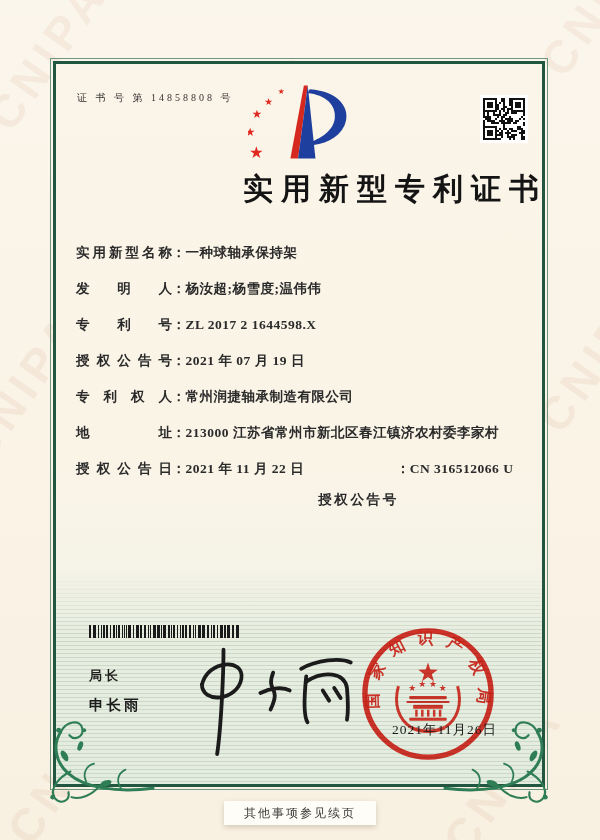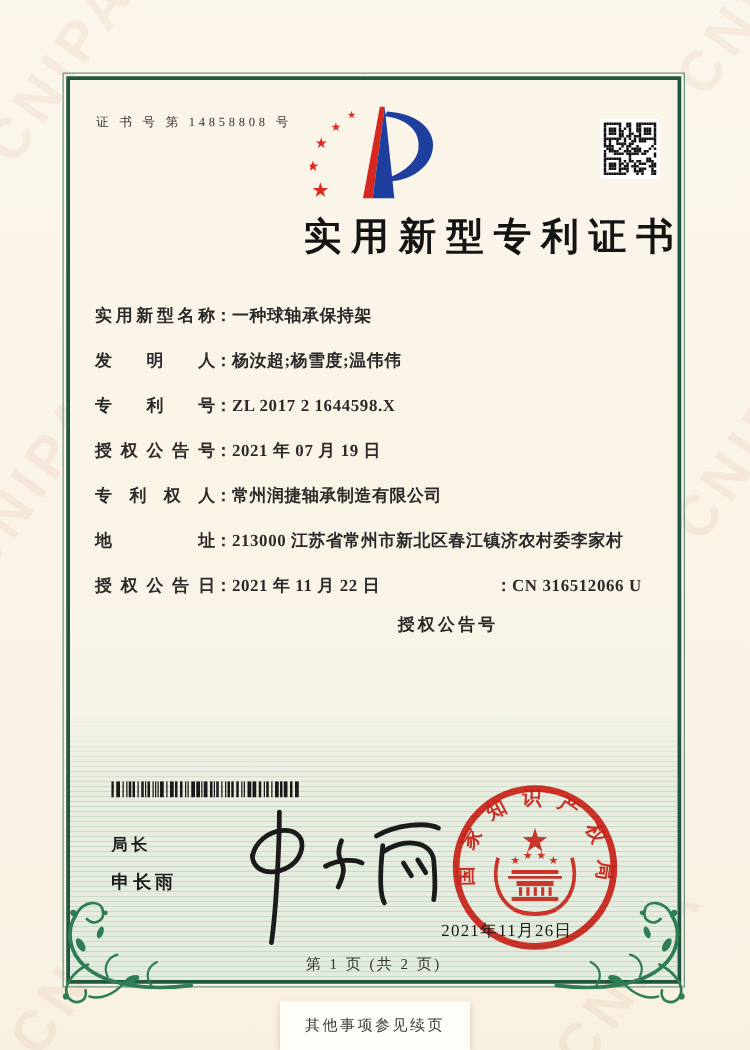--- a/index.html
+++ b/index.html
@@ -69,32 +69,32 @@
   }
   .director-name{
     position:absolute;left:38px;top:637px;
     font-family:Liberation Serif, serif;
     font-size:14.5px;font-weight:600;letter-spacing:3px;color:#1c1c1c;
   }
   .signature{position:absolute;left:112px;top:578px;width:205px;height:140px;}
   .seal{position:absolute;left:308px;top:566px;width:138px;height:138px;mix-blend-mode:multiply;}
   .seal-arc{font-size:16px;font-weight:bold;letter-spacing:12px;fill:#e2251b;}
   .seal-date{
-    position:absolute;left:302px;top:677px;width:144px;text-align:left;
+    position:absolute;left:302px;top:662px;width:144px;text-align:right;
     font-size:13.5px;letter-spacing:1px;color:#1b1a18;white-space:nowrap;
   }
   .footer-page{
     position:absolute;left:0;top:704px;width:100%;text-align:center;
     font-size:12px;letter-spacing:2px;color:#333;
   }
   .flourish{position:absolute;width:118px;height:118px;pointer-events:none;}
   .fl-left{left:-14px;bottom:-16px;}
   .fl-right{right:-14px;bottom:-16px;transform:scaleX(-1);}
   .cont-tab{
-    position:absolute;left:224px;top:801px;width:152px;height:39px;
+    position:absolute;left:224px;top:801px;width:152px;height:24px;
     background:#fffdf7;box-shadow:0 2px 5px rgba(140,125,100,0.35);
     display:flex;align-items:center;justify-content:center;
     font-size:12px;letter-spacing:2px;color:#3a3a3a;
   }
 </style>
 </head>
 <body>
 
 <div class="page">
 
@@ -488,21 +488,20 @@
         <rect x="75" y="86" width="2.5" height="7"></rect>
         <rect x="81" y="86" width="2.5" height="7"></rect>
         <rect x="51" y="94" width="38" height="3.2" rx="1"></rect>
         <path d="M40,62 C35,80 40,96 53,104" fill="none" stroke="#e2251b" stroke-width="3"></path>
         <path d="M100,62 C105,80 100,96 87,104" fill="none" stroke="#e2251b" stroke-width="3"></path>
         <path d="M53,104 C62,109 78,109 87,104" fill="none" stroke="#e2251b" stroke-width="3.4"></path>
       </g>
     </svg>
     <div class="seal-date">2021年11月26日</div>
 
-    <div class="footer-page">第 1 页 (共 2 页)</div>
 
     <svg class="flourish fl-left" viewBox="0 0 120 120">
       <g fill="none" stroke="#2e7d55" stroke-linecap="round">
         <path d="M118,103 C80,108 48,102 32,88 C18,76 16,58 24,46" stroke-width="3"></path>
         <path d="M24,46 C30,34 44,33 46,42 C48,51 38,55 33,49" stroke-width="2.2"></path>
         <path d="M34,86 C22,92 12,104 18,113 C24,120 34,116 32,107" stroke-width="2.2"></path>
         <path d="M64,100 C56,110 44,115 35,112" stroke-width="2"></path>
         <path d="M86,104 C80,96 82,88 90,84" stroke-width="1.8"></path>
         <path d="M50,96 C46,88 50,80 58,78" stroke-width="1.8"></path>
       </g>

